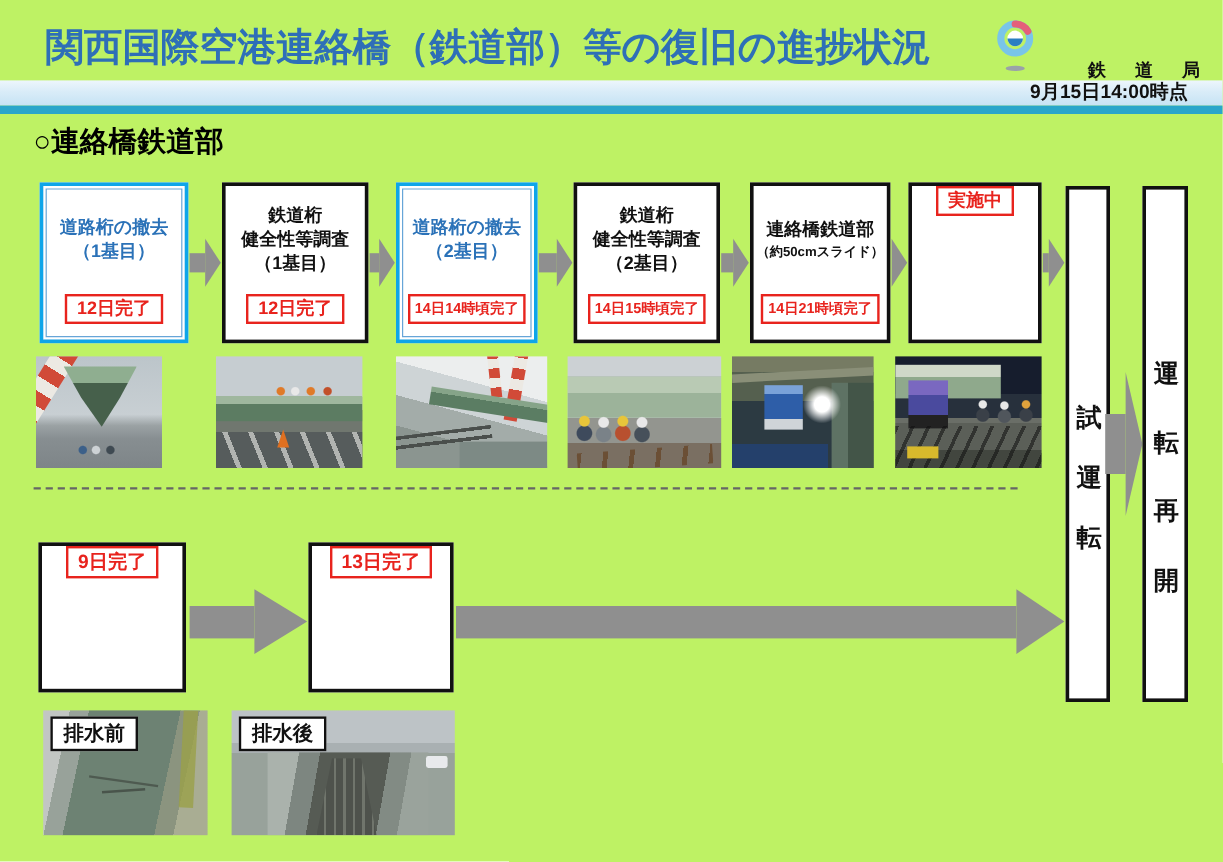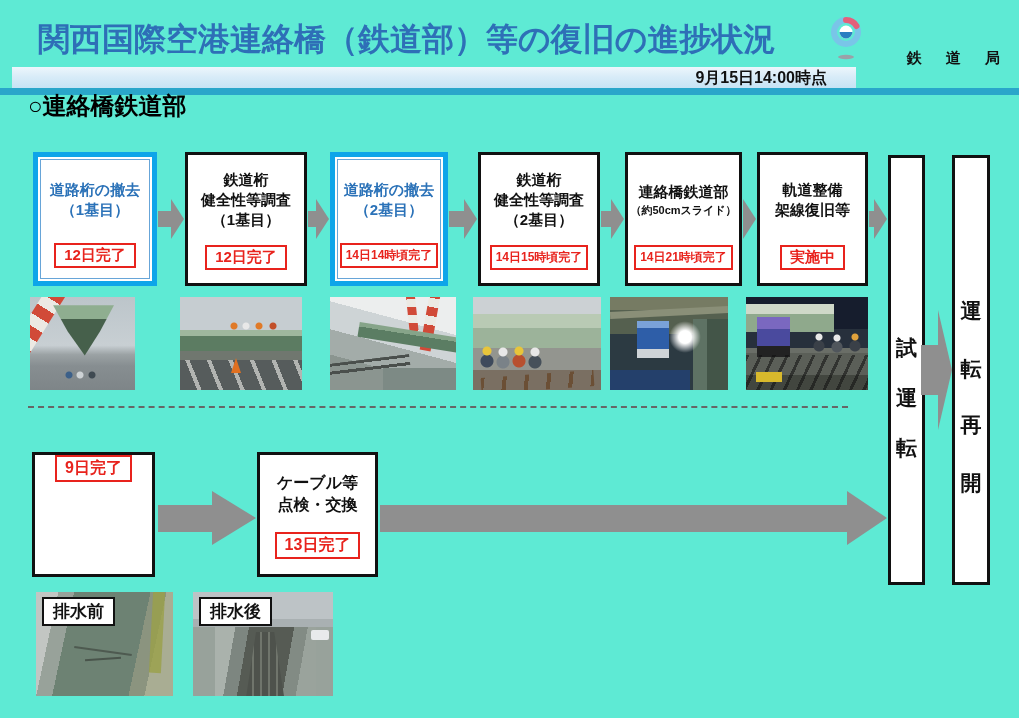--- a/index.html
+++ b/index.html
@@ -1,32 +1,32 @@
 <!DOCTYPE html>
 <html><head>
 <meta charset="utf-8">
 <style>
   html,body{margin:0;padding:0;background:#fff;}
-  .stage{position:relative;width:1019px;height:718px;background:#5eead4;overflow:hidden;
+  .stage{position:relative;width:1019px;height:718px;background:#bef264;overflow:hidden;
          font-family:"Liberation Sans","DejaVu Sans",sans-serif;color:#111;}
   
   .title{position:absolute;left:38px;top:18px;font-size:32px;font-weight:bold;color:#2e6fb7;letter-spacing:0;white-space:nowrap;}
   .logo{position:absolute;left:829px;top:15px;width:34px;height:46px;}
   .agency{position:absolute;right:29px;top:22px;font-size:23px;font-weight:bold;color:#1a1a1a;white-space:nowrap;}
   .bureau{position:absolute;right:9px;top:49px;font-size:15px;font-weight:bold;letter-spacing:10px;white-space:nowrap;text-align:right;}
-  .band{position:absolute;left:12px;top:67px;width:844px;height:21px;
+  .band{position:absolute;left:0;top:67px;width:1019px;height:21px;
         background:linear-gradient(180deg,#edf6fc 0%,#d9ecf8 45%,#c6e3f4 100%);}
   .stamp{position:absolute;right:29px;top:0;line-height:21px;font-size:16px;font-weight:bold;color:#111;white-space:nowrap;}
   .teal{position:absolute;left:0;top:88px;width:1019px;height:7px;background:#2aa6ca;}
   
   .sec-h{position:absolute;left:28px;font-size:24px;font-weight:bold;color:#000;white-space:nowrap;}
   
   .step{position:absolute;top:152px;height:134px;background:#fff;border:3px solid #111;
         box-sizing:border-box;display:flex;flex-direction:column;align-items:center;}
-  .step.blue{border:5px solid #0ea5e9;box-shadow:inset 0 0 0 2px #fff,inset 0 0 0 3px #67a5d8;color:#2b72b8;}
+  .step.blue{border:3px solid #0ea5e9;box-shadow:inset 0 0 0 2px #fff,inset 0 0 0 3px #67a5d8;color:#2b72b8;}
   .step.s2{top:452px;height:125px;}
   .lines{flex:1;display:flex;flex-direction:column;justify-content:center;align-items:center;
          font-size:15px;font-weight:bold;line-height:1.35;text-align:center;white-space:nowrap;}
   .step.s2 .lines{font-size:16px;}
   .lines .sm{font-size:11px;}
   .status{margin-bottom:13px;border:2px solid #e8231d;color:#e8231d;background:#fff;
           font-weight:bold;font-size:15px;padding:1px 8px;white-space:nowrap;}
   .status.long{font-size:12px;padding:2px 4px;}
   .step.s2 .status{font-size:16px;margin-bottom:15px;}
   
@@ -123,21 +123,21 @@
                  radial-gradient(circle at 46px 5px,#e0a23c 3px,transparent 4px),
                  radial-gradient(circle at 46px 14px,#3a4048 5px,transparent 6px);}
   .p6 .tracks{left:0;right:0;bottom:0;height:38%;
       background:repeating-linear-gradient(115deg,rgba(15,15,15,.55) 0 3px,transparent 3px 12px);}
   .p6 .crates{left:8%;bottom:9%;width:26px;height:10px;background:#d8b92c;}
   
   .bp1{background:linear-gradient(102deg,#c2c6c3 0 14%,#98a29a 14% 24%,#6d8273 24% 72%,#8b947f 72% 82%,#a9ad93 82%);}
   .bp1 .veg{right:7%;top:0;width:9%;height:78%;background:#9aa048;opacity:.8;transform:rotate(3deg);}
   .bp1 .debris{left:28%;top:56%;width:42%;height:2px;background:#4e5a50;transform:rotate(8deg);}
   .bp1 .debris2{left:36%;top:63%;width:26%;height:2px;background:#49544b;transform:rotate(-4deg);}
-  .bp2{background:linear-gradient(180deg,#bdc3c6 0 26%,#a9b0b2 26% 34%,#98a29b 34%);}
+  .bp2{background:linear-gradient(180deg,#bdc3c6 0 26%,#a9b0b2 26% 34%,#98a29b 34%);padding-left:46px;}
   .bp2 .channel{left:16%;right:12%;top:34%;bottom:0;
       background:linear-gradient(100deg,#aab2ac 0 18%,#7d8680 18% 30%,#565b54 30% 70%,#828b84 70% 82%,#9aa39c 82%);}
   .bp2 .rails{left:38%;bottom:0;width:27%;height:62%;clip-path:polygon(26% 0,74% 0,100% 100%,0 100%);
       background:repeating-linear-gradient(90deg,#4e524c 0 6px,#70756c 6px 8px);}
   .bp2 .truck{right:3%;top:37%;width:18px;height:10px;background:#e8eaec;border-radius:2px;}
 </style>
 </head>
 <body>
 
 <div class="stage">
@@ -149,21 +149,21 @@
     <circle cx="17" cy="17" r="6.5" fill="#fff"></circle>
     <path d="M10.5 17 a6.5 6.5 0 0 0 13 0 z" fill="#2a7fc1"></path>
     <ellipse cx="17" cy="42" rx="8" ry="2.2" fill="#9aa2a8"></ellipse>
   </svg>
   <div class="bureau">鉄 道 局</div>
   <div class="band">
     <span class="stamp">9月15日14:00時点</span>
   </div>
   <div class="teal"></div>
 
-  <div class="sec-h" style="top:90px;">○連絡橋鉄道部</div>
+  <div class="sec-h" style="top:102px;">○連絡橋鉄道部</div>
 
   <div class="step blue" style="left:33px;width:124px;">
     <div class="lines">
       <span>道路桁の撤去</span>
       <span>（1基目）</span>
     </div>
     <div class="status">12日完了</div>
   </div>
   <div class="sarrow" style="left:158px;width:26px;">
       <i class="bar"></i>
@@ -213,24 +213,20 @@
       <span>連絡橋鉄道部</span>
       <span class="sm">（約50cmスライド）</span>
     </div>
     <div class="status long">14日21時頃完了</div>
   </div>
   <div class="sarrow" style="left:743px;width:13px;">
       <i class="head"></i>
     </div>
 
   <div class="step" style="left:757px;width:111px;">
-    <div class="lines">
-      <span>軌道整備</span>
-      <span>架線復旧等</span>
-    </div>
     <div class="status">実施中</div>
   </div>
   <div class="sarrow" style="left:869px;width:18px;">
       <i class="bar"></i>
       <i class="head"></i>
     </div>
 
   <div class="vbox" style="left:888px;width:37px;">
     <span class="vtext vt3">試運転</span>
   </div>
@@ -284,24 +280,20 @@
 
 
   <div class="step s2" style="left:32px;width:123px;">
     <div class="status">9日完了</div>
   </div>
   <div class="farrow" style="left:158px;top:491px;width:98px;height:54px;">
     <i class="fbar" style="height:27px;"></i>
       <i class="fhead" style="border-width:27px 0 27px 44px;"></i>
   </div>
   <div class="step s2" style="left:257px;width:121px;">
-    <div class="lines">
-      <span>ケーブル等</span>
-      <span>点検・交換</span>
-    </div>
     <div class="status">13日完了</div>
   </div>
   <div class="farrow" style="left:380px;top:491px;width:507px;height:54px;">
     <i class="fbar" style="height:27px;"></i>
       <i class="fhead" style="border-width:27px 0 27px 40px;"></i>
   </div>
 
   <div class="photo row3 bp1" style="left:36px;width:137px;">
     <span class="photo-label">排水前</span>
     <i class="veg"></i>

